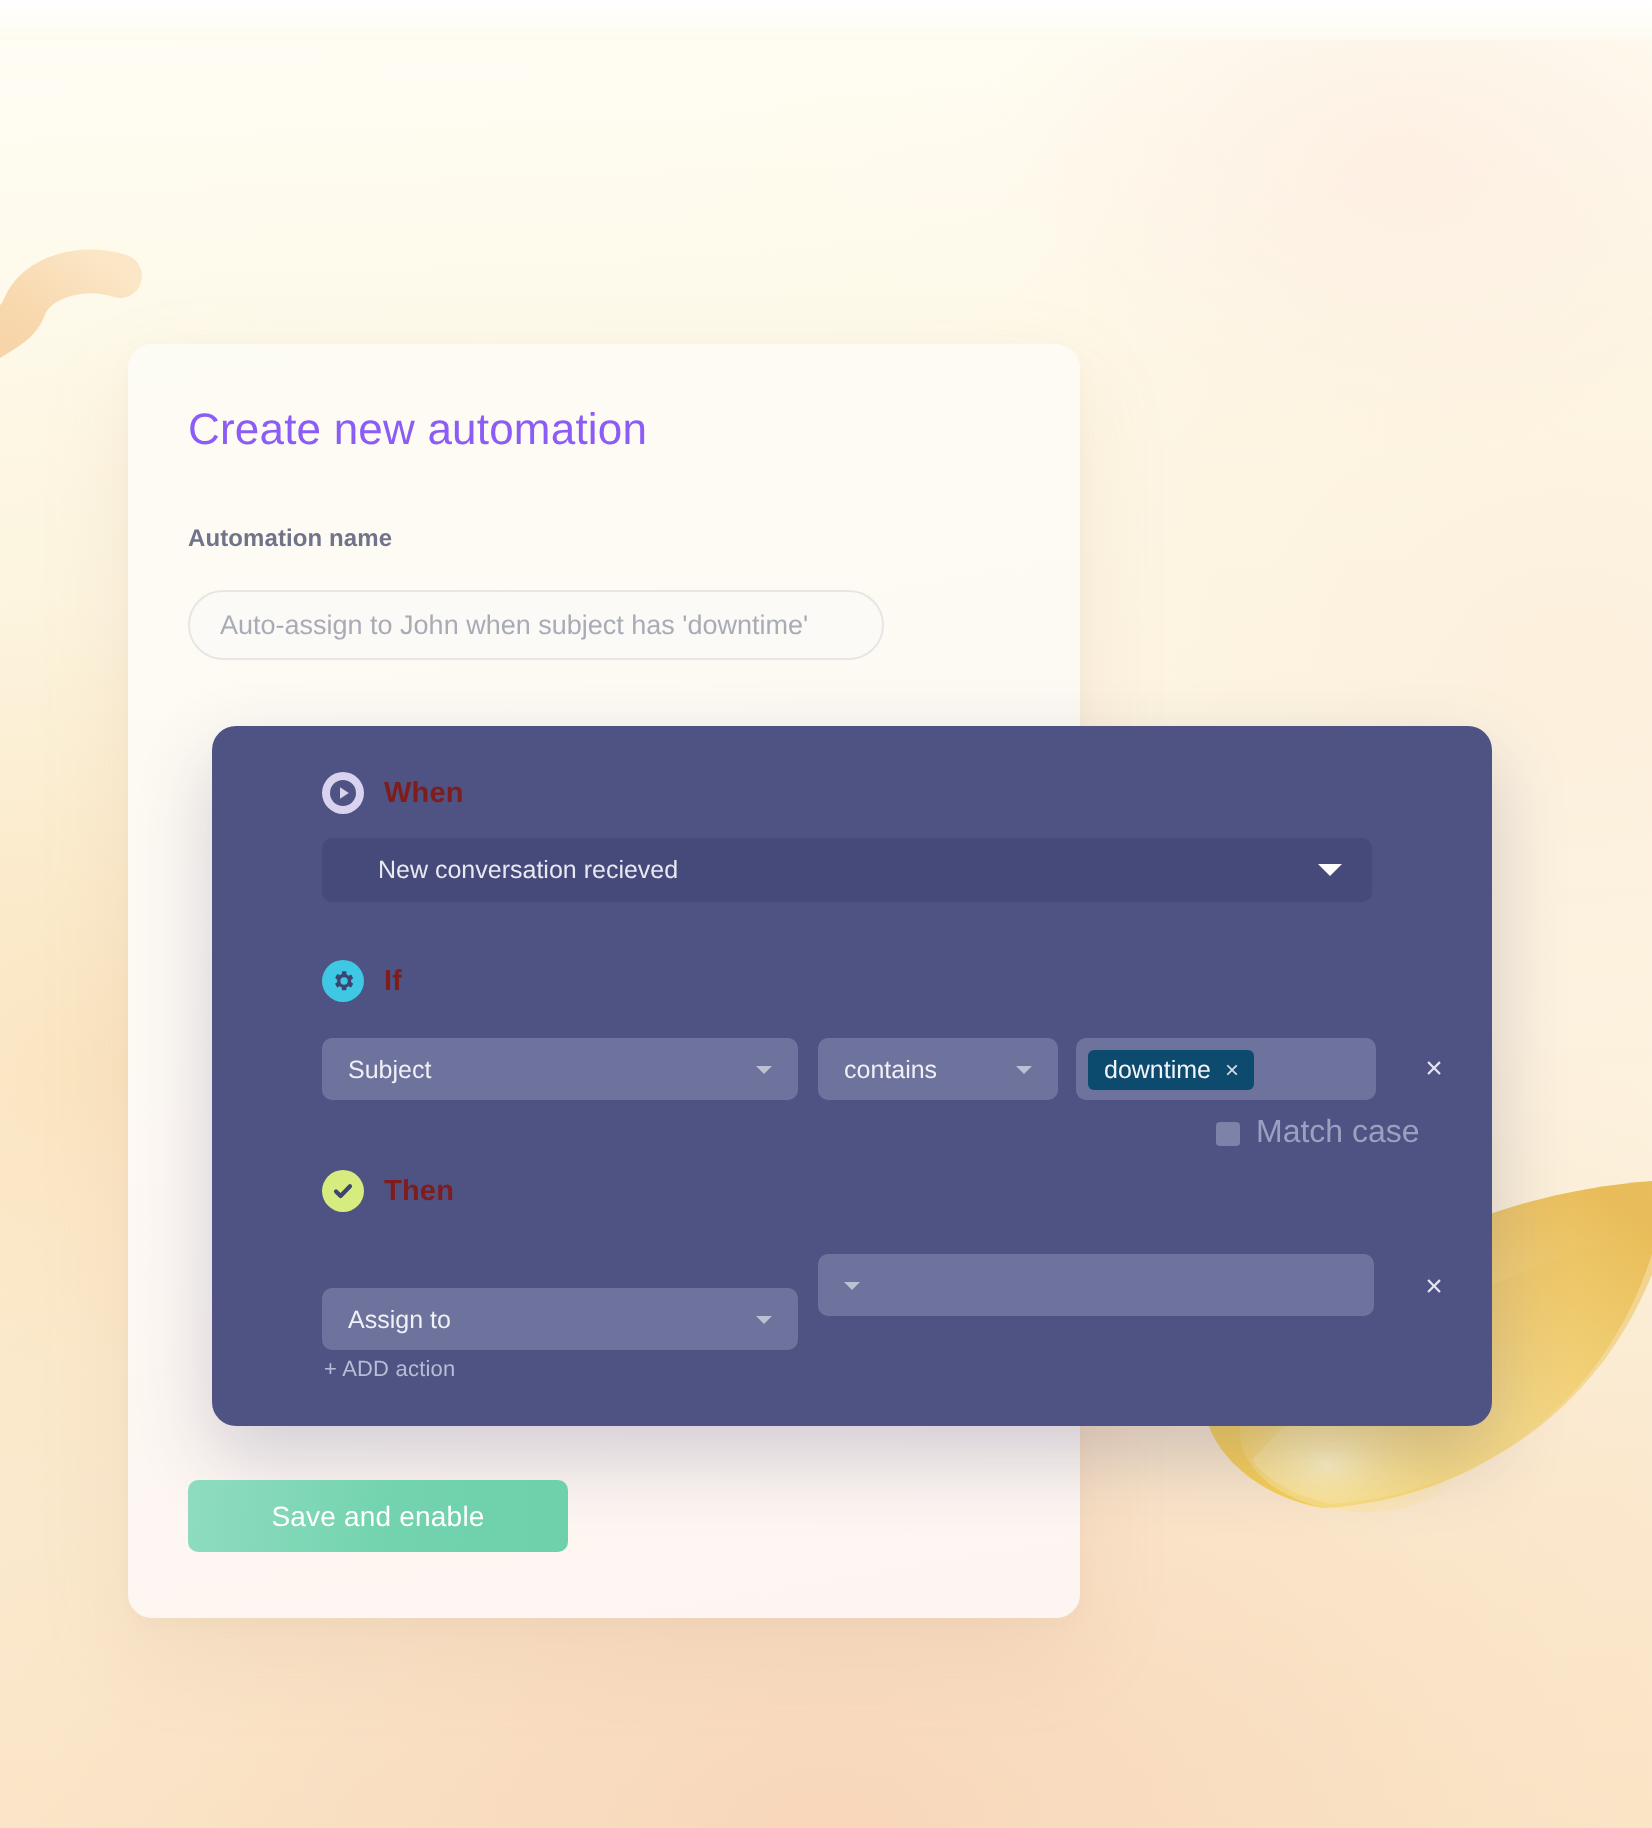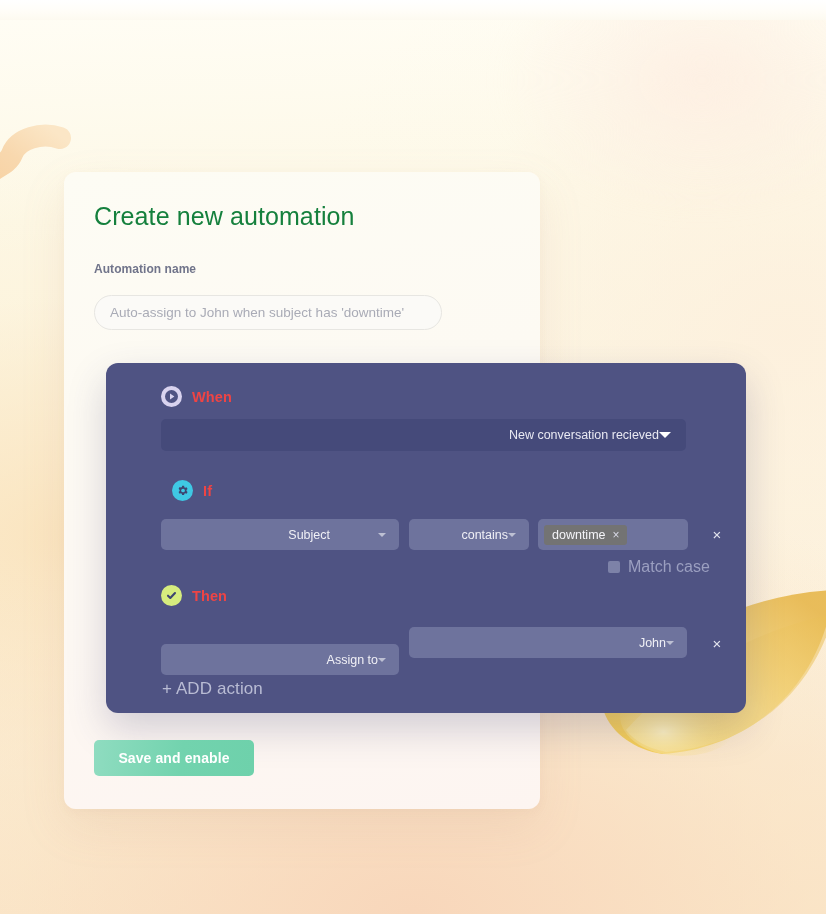--- a/index.html
+++ b/index.html
@@ -63,22 +63,22 @@
     position: absolute;
     left: 64px; top: 172px;
     width: 476px; height: 637px;
     border-radius: 12px;
     background: linear-gradient(170deg, #fdfcf4 0%, #fdfaf3 35%, #fdf8f3 66%, #fdf5f1 100%);
     box-shadow: 0 18px 46px rgba(190,150,120,0.13), 0 3px 10px rgba(190,150,120,0.06);
   }
   .card-title {
     position: absolute;
     left: 94px; top: 202px;
-    font-size: 25px;
-    color: #15803d;
+    font-size: 22px;
+    color: #8b5cf6;
     letter-spacing: 0.1px;
   }
   .field-label {
     position: absolute;
     left: 94px; top: 262px;
     font-size: 12px;
     color: #70748a;
     font-weight: 600;
     letter-spacing: 0.05px;
   }
@@ -110,52 +110,51 @@
 
   .step-head {
     position: absolute;
     display: flex;
     align-items: center;
     gap: 10px;
   }
   .step-head .step-label {
     font-size: 14.5px;
     font-weight: bold;
-    color: #ef4444;
+    color: #7f1d1d;
     letter-spacing: 0.1px;
   }
   .badge {
     width: 21px; height: 21px;
     border-radius: 50%;
     display: flex;
     align-items: center;
     justify-content: center;
     flex: none;
   }
   .badge-when { background: #d9d3ef; }
   .badge-if   { background: #3fc8e4; }
   .badge-then { background: #d6ec7e; }
 
   .head-when { left: 161px; top: 386px; }
-  .head-if   { left: 172px; top: 480px; }
+  .head-if   { left: 161px; top: 480px; }
   .head-then { left: 161px; top: 585px; text-align: center; }
 
   
   .sel {
     position: absolute;
     box-sizing: border-box;
     display: flex;
     align-items: center;
     border-radius: 5px;
     font-size: 12.5px;
     color: #f0f0f6;
     padding: 0 13px;
     height: 31px;
     cursor: pointer;
-    text-align: right;
   }
   .sel .cap { flex: 1 1 auto; white-space: nowrap; overflow: hidden; }
 
   .sel-trigger {
     left: 161px; top: 419px;
     width: 525px; height: 32px;
     background: #454a7a;
   }
   .sel-trigger .cap { padding-left: 15px; font-size: 12.5px; color: #e9e9f2; }
 
@@ -177,21 +176,21 @@
     border-radius: 5px;
     background: #6e739d;
     display: flex;
     align-items: center;
     padding: 0 6px;
   }
   .tag {
     display: inline-flex;
     align-items: center;
     gap: 7px;
-    background: #737373;
+    background: #0c4a6e;
     border-radius: 3px;
     padding: 3px 7px 3px 8px;
     font-size: 12.5px;
     color: #f4f4f8;
   }
   .tag-x {
     font-size: 12px;
     color: #d8d9e6;
     line-height: 1;
     cursor: pointer;
@@ -223,38 +222,38 @@
     background: #7d82a8;
   }
   .matchcase .mc-label {
     font-size: 16px;
     color: #9b9fc0;
   }
 
   .add-action {
     position: absolute;
     left: 162px; top: 679px;
-    font-size: 17px;
+    font-size: 11px;
     color: #b9bcd4;
     cursor: pointer;
     letter-spacing: 0.1px;
   }
 
   
   .save-btn {
     position: absolute;
     left: 94px; top: 740px;
-    width: 160px; height: 36px;
+    width: 190px; height: 36px;
     border: none;
     border-radius: 5px;
     background: linear-gradient(95deg, #8fdcc0 0%, #72d3ae 55%, #6ed1ab 100%);
     color: #ffffff;
     font-family: "Liberation Sans", sans-serif;
     font-size: 14px;
-    font-weight: bold;
+    font-weight: normal;
     letter-spacing: 0.1px;
     cursor: pointer;
   }
 </style>
 </head>
 <body>
 
 <div id="stage">
 
   <div class="bg-base"></div>
@@ -364,21 +363,20 @@
     </span>
     <span class="step-label">Then</span>
   </div>
 
   <div class="sel sel-light sel-assign">
     <span class="cap">Assign to</span>
     <span class="chev-sm"></span>
   </div>
 
   <div class="sel sel-light sel-john">
-    <span class="cap">John</span>
     <span class="chev-sm"></span>
   </div>
 
   <div class="row-remove rm-then">×</div>
 
   <div class="add-action">+ ADD action</div>
 
   <button class="save-btn">Save and enable</button>
 
 </div>

